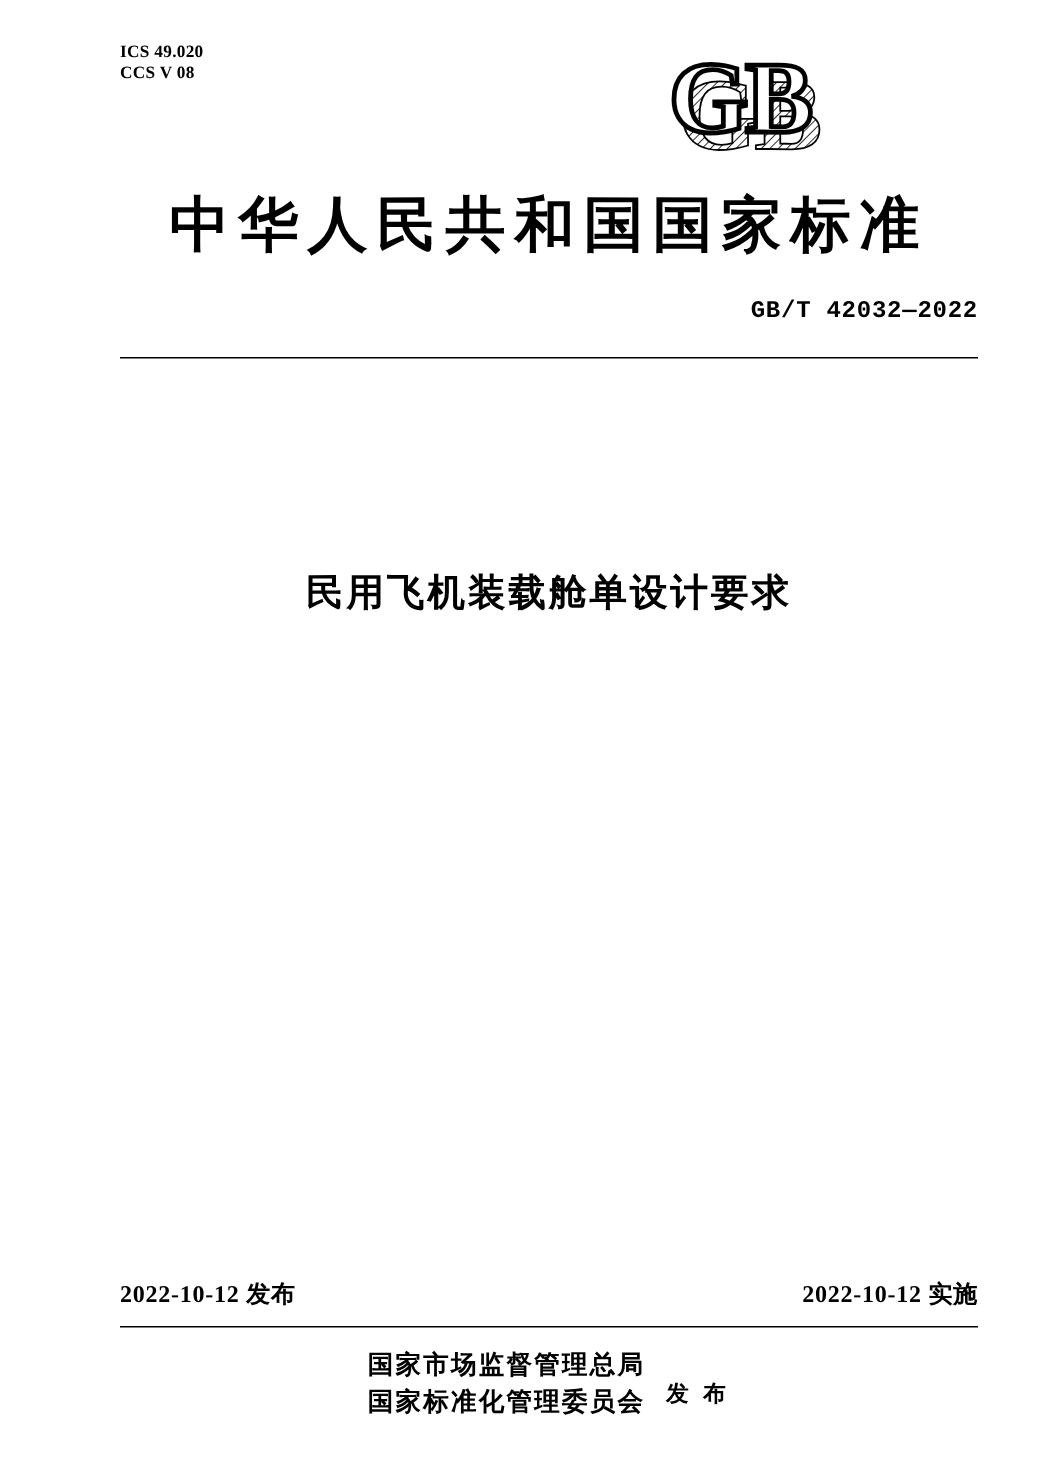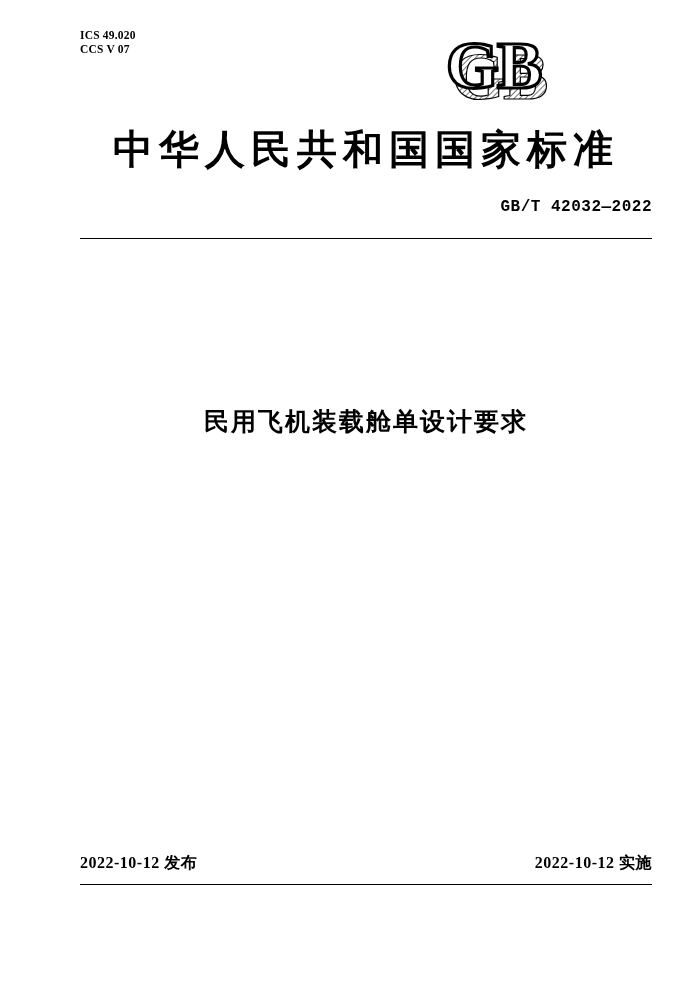--- a/index.html
+++ b/index.html
@@ -88,21 +88,20 @@
     position: absolute;
     top: 378px;
     left: 80px;
     right: 48px;
     text-align: center;
     font-family: "Liberation Serif", serif;
     font-weight: bold;
     font-size: 25px;
     letter-spacing: 2px;
     color: #000;
-    margin-top: 27px;
   }
   .doc-subtitle {
     position: absolute;
     top: 440px;
     left: 80px;
     right: 48px;
     text-align: center;
     font-family: "Liberation Serif", serif;
     font-size: 14.5px;
     letter-spacing: 0.3px;
@@ -158,21 +157,21 @@
   }
 </style>
 </head>
 <body>
 
 <div class="page">
 
   <div class="header">
     <div class="ics-block">
       <div>ICS 49.020</div>
-      <div>CCS V 07</div>
+      <div>CCS V 08</div>
     </div>
 
     <div class="gb-logo">
       <svg viewBox="0 0 140 72" width="140" height="72" aria-hidden="true">
         <defs>
           <pattern id="hatch" width="4" height="4" patternUnits="userSpaceOnUse" patternTransform="rotate(45)">
             <rect width="4" height="4" fill="#ffffff"></rect>
             <line x1="0" y1="0" x2="0" y2="4" stroke="#000000" stroke-width="1.1"></line>
           </pattern>
         </defs>
@@ -197,14 +196,21 @@
   <div class="doc-title">民用飞机装载舱单设计要求</div>
 
 
   <div class="dates">
     <span>2022-10-12 发布</span>
     <span>2022-10-12 实施</span>
   </div>
 
   <div class="rule-bottom"></div>
 
+  <div class="issuer">
+    <div class="issuer-names">
+      <div>国家市场监督管理总局</div>
+      <div>国家标准化管理委员会</div>
+    </div>
+    <div class="issuer-action">发 布</div>
+  </div>
 
 </div>
 
 </body></html>

